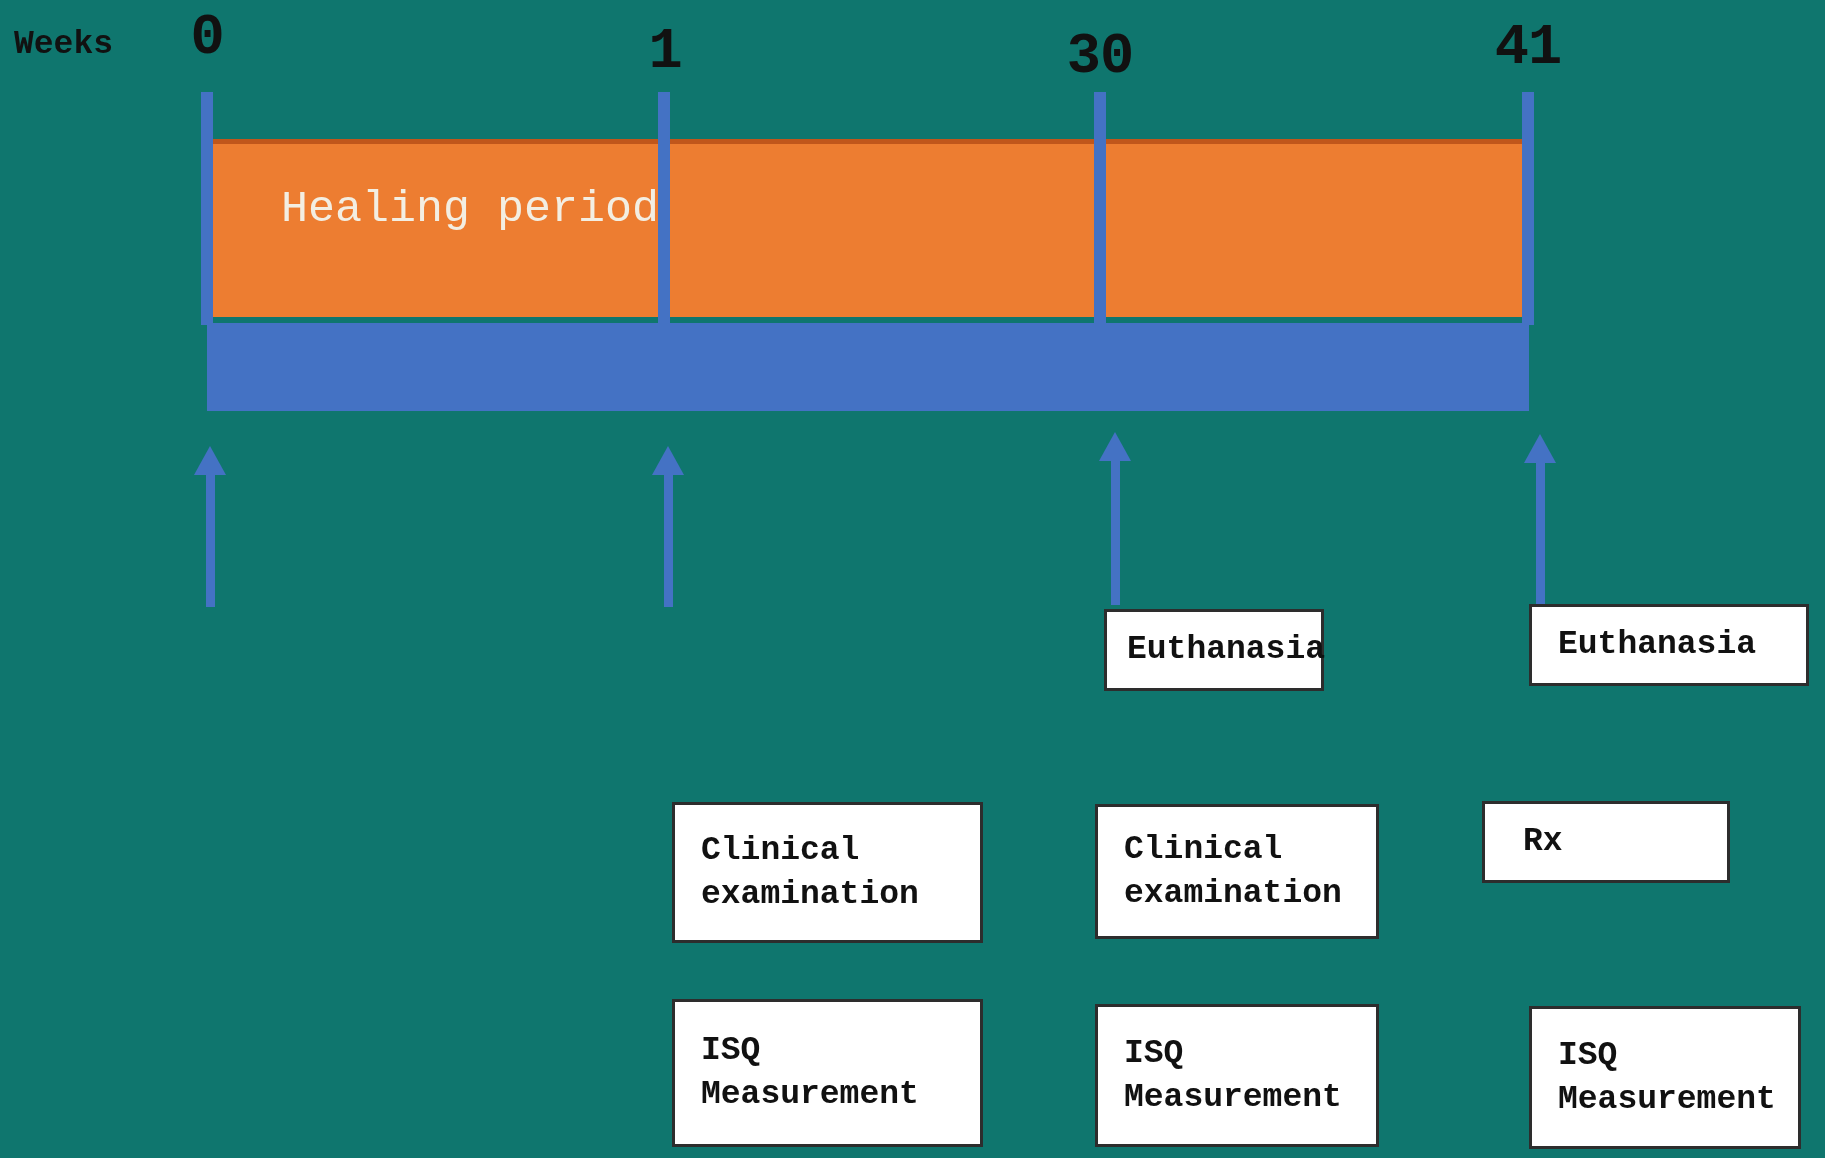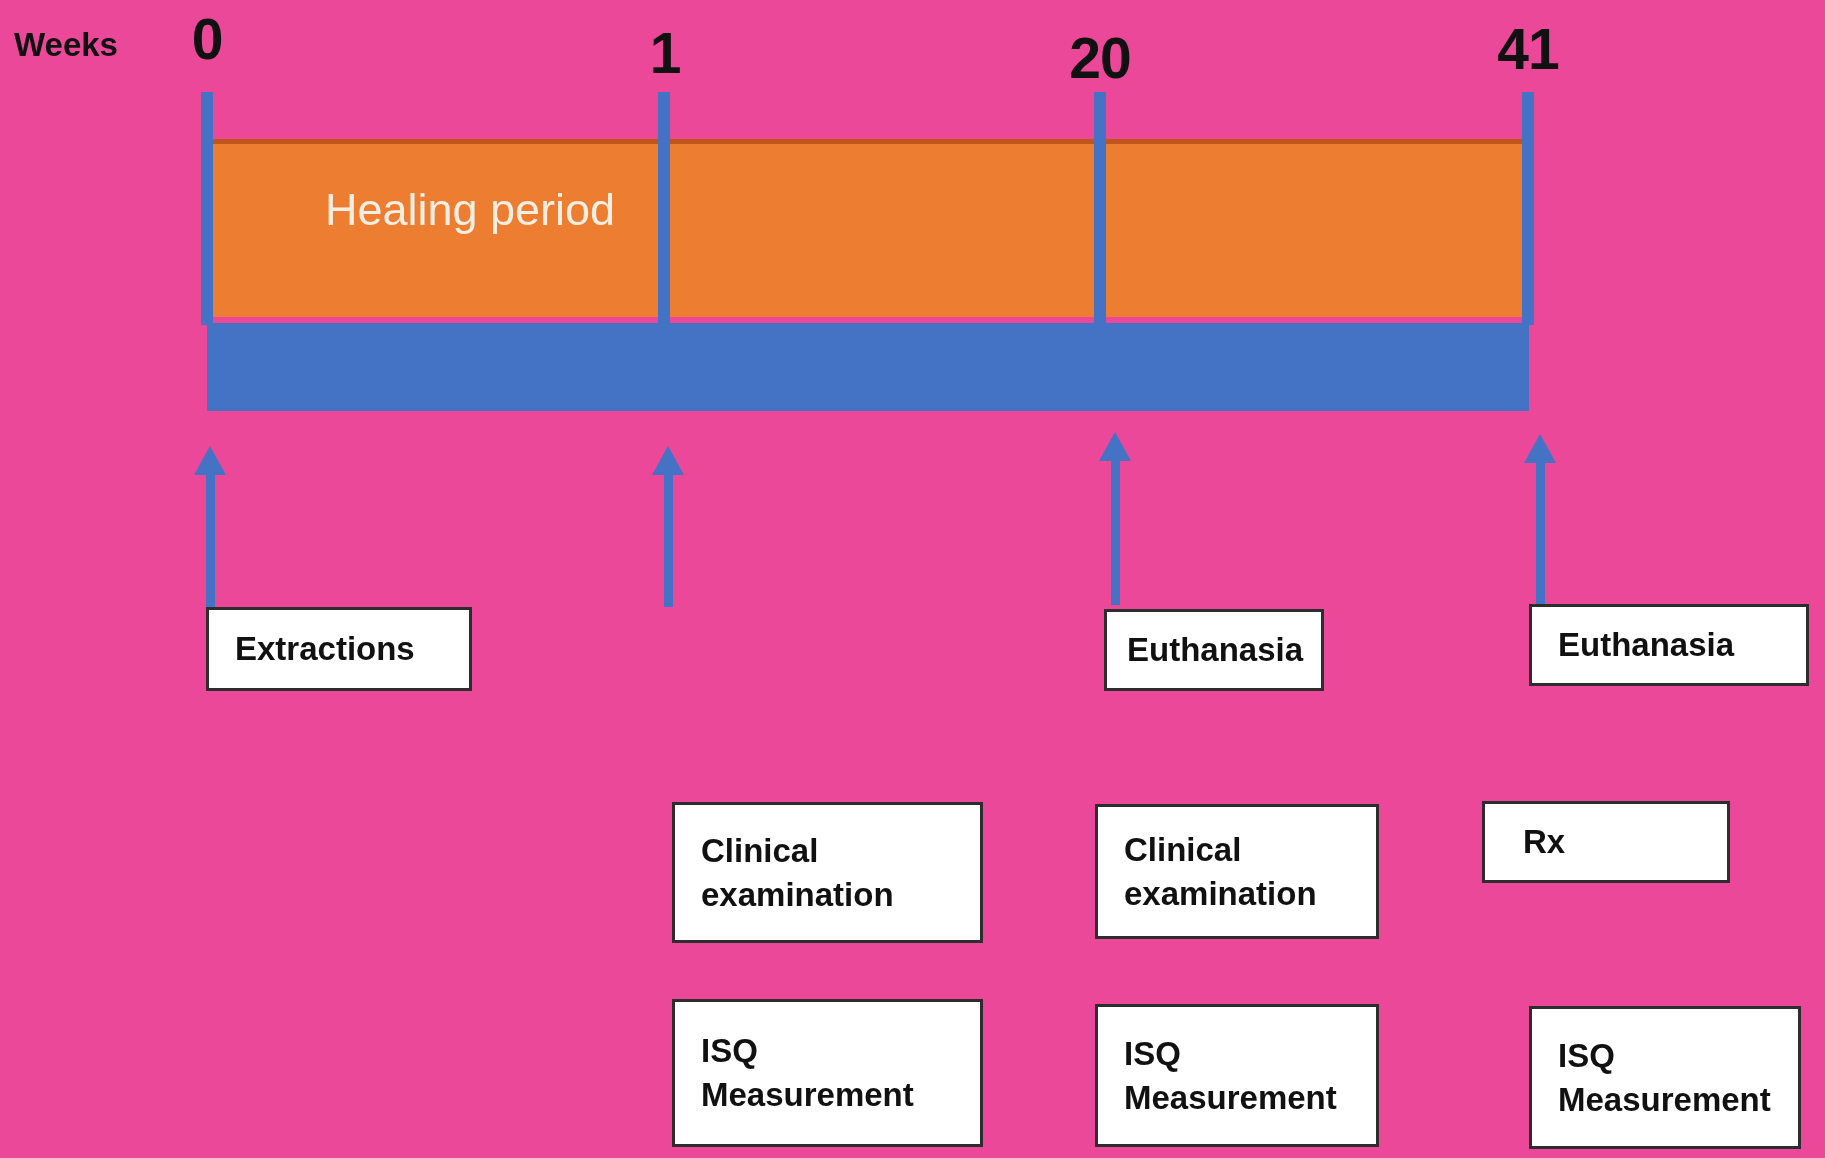--- a/index.html
+++ b/index.html
@@ -1,22 +1,22 @@
 <!DOCTYPE html>
 <html><head>
 <meta charset="utf-8">
 <style>
   html, body { margin: 0; padding: 0; background: #ffffff; }
   .canvas {
     position: relative;
     width: 1825px;
     height: 1158px;
-    background: #ec4899;
+    background: #0f766e;
     overflow: hidden;
-    font-family: Liberation Sans, sans-serif;
+    font-family: Liberation Mono, monospace;
   }
 
   
   .weeks-label {
     position: absolute;
     left: 14px; top: 26px;
     font-size: 33px; font-weight: bold; color: #111111;
   }
   .wk {
     position: absolute;
@@ -113,42 +113,41 @@
   .box-isq24       { left: 1529px; top: 1006px; width: 272px; height: 143px; }
 </style>
 </head>
 <body>
 
 <div class="canvas">
 
   <div class="weeks-label">Weeks</div>
   <div class="wk wk0">0</div>
   <div class="wk wk12">1</div>
-  <div class="wk wk20">20</div>
+  <div class="wk wk20">30</div>
   <div class="wk wk24">41</div>
 
   <div class="tick tick0"></div>
   <div class="tick tick12"></div>
   <div class="tick tick20"></div>
   <div class="tick tick24"></div>
 
   <div class="bar-orange"></div>
   <div class="healing-label">Healing period</div>
   <div class="bar-blue"></div>
 
   <div class="arrow-head a0h"></div>
   <div class="arrow-shaft a0s"></div>
   <div class="arrow-head a1h"></div>
   <div class="arrow-shaft a1s"></div>
   <div class="arrow-head a2h"></div>
   <div class="arrow-shaft a2s"></div>
   <div class="arrow-head a3h"></div>
   <div class="arrow-shaft a3s"></div>
 
-  <div class="ebox box-extractions">Extractions</div>
 
   <div class="ebox box-clin12">Clinical
 examination</div>
   <div class="ebox box-isq12">ISQ
 Measurement</div>
 
   <div class="ebox box-euth20">Euthanasia</div>
   <div class="ebox box-clin20">Clinical
 examination</div>
   <div class="ebox box-isq20">ISQ

